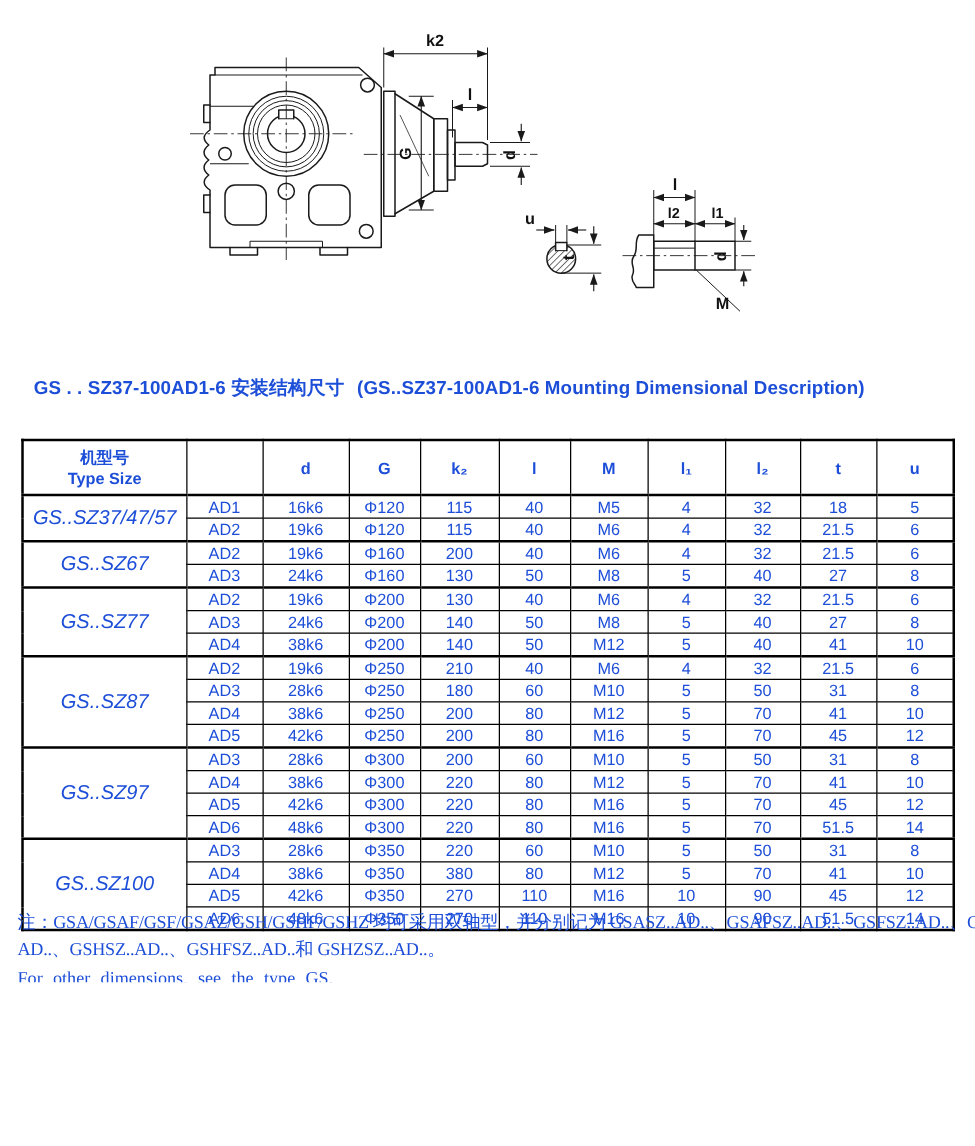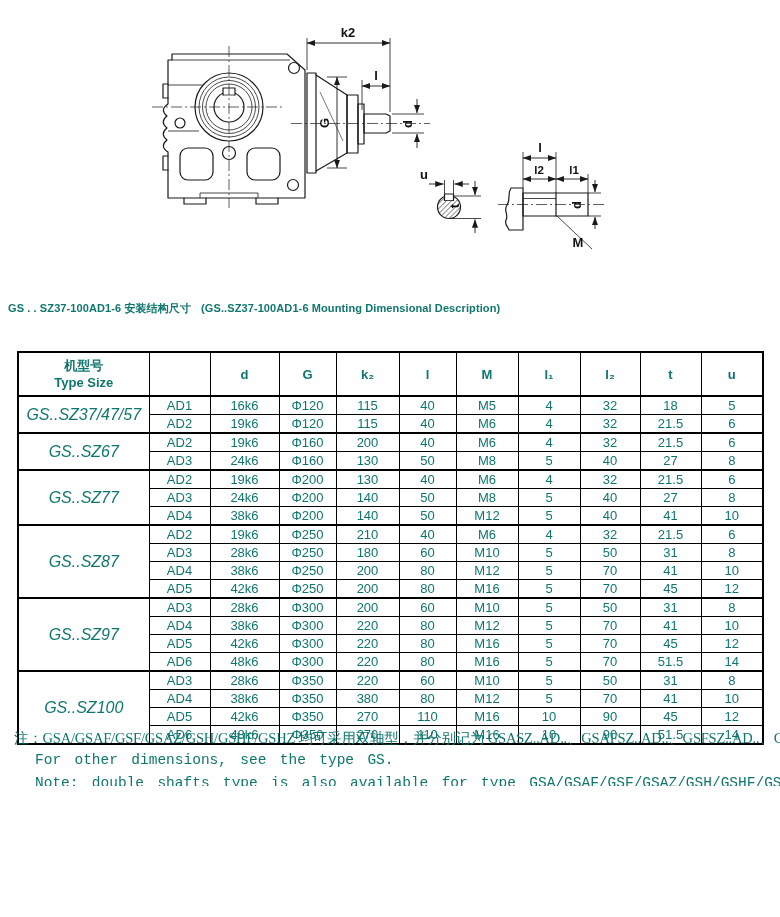--- a/index.html
+++ b/index.html
@@ -1,50 +1,50 @@
 <!DOCTYPE html>
 <html><head>
 <meta charset="utf-8">
 <style>
   html,body { margin:0; padding:0; background:#fff; }
   .page {
     position:relative; width:780px; height:786px; background:#ffffff;
-    font-family:"Liberation Sans", sans-serif; color:#0f766e; overflow:hidden;
+    font-family:"Liberation Sans", sans-serif; color:#1d4ed8; overflow:hidden;
   }
   svg.drawing { position:absolute; top:0; left:0; }
   svg.drawing .ln   { fill:none; stroke:#1a1a1a; stroke-width:1.2; stroke-linejoin:round; stroke-linecap:round; }
   svg.drawing .thin { fill:none; stroke:#1a1a1a; stroke-width:0.8; }
   svg.drawing .fine { fill:none; stroke:#1a1a1a; stroke-width:0.6; }
   svg.drawing .cl   { fill:none; stroke:#1a1a1a; stroke-width:0.7; stroke-dasharray:11 3 2 3; }
   svg.drawing .dim  { fill:none; stroke:#1a1a1a; stroke-width:0.9; }
   svg.drawing text.dlabel  { font:bold 13px "Liberation Sans", sans-serif; fill:#111; }
   svg.drawing text.dlabel2 { font:bold 11.5px "Liberation Sans", sans-serif; fill:#111; }
 
-  .title-row { position:absolute; top:301px; left:8px; font-size:11px; font-weight:bold; white-space:nowrap; letter-spacing:0.1px; }
+  .title-row { position:absolute; top:301px; left:27px; font-size:15px; font-weight:bold; white-space:nowrap; letter-spacing:0.1px; }
   .title-row .en { margin-left:10px; }
 
   table.dims {
     position:absolute; top:351px; left:17px; width:745px;
     border-collapse:collapse; table-layout:fixed;
     border:2px solid #000;
   }
   table.dims th, table.dims td {
     border:1px solid #000; text-align:center; vertical-align:middle; padding:0;
     font-family:"Liberation Sans", sans-serif;
   }
   table.dims thead th { height:42px; font-size:13px; font-weight:bold; border-bottom:2px solid #000; }
   table.dims thead th div { line-height:17px; }
   table.dims tbody td { height:17px; line-height:17px; font-size:13px; font-weight:normal; }
   table.dims tbody tr.group-first td { border-top:2px solid #000; }
   table.dims td.type-cell { font-size:16px;font-style:italic; }
 
   .notes { position:absolute; top:727px; left:14px; width:758px; }
   .note-line { white-space:nowrap; line-height:22.4px; }
   .note-line.zh { font-family:"Liberation Serif","DejaVu Serif", serif; font-size:14.5px; letter-spacing:-0.2px; }
-  .note-line.en { font-family:Liberation Mono, monospace; font-size:14.5px; word-spacing:0.32em;margin-left:21px; }
+  .note-line.en { font-family:Liberation Serif, serif; font-size:14.5px; word-spacing:0.32em; }
 </style>
 </head>
 <body>
 
 <div class="page">
 
   <svg class="drawing" width="780" height="295" viewBox="0 0 780 295">
     <defs>
       <marker id="ah" viewBox="0 0 10 10" refX="9.2" refY="5" markerWidth="10" markerHeight="10" orient="auto-start-reverse">
         <path d="M0,1.6 L9.5,5 L0,8.4 Z" fill="#1a1a1a"></path>
@@ -428,18 +428,19 @@
           <td>10</td>
           <td>90</td>
           <td>51.5</td>
           <td>14</td>
         </tr>
       </tbody>
   </table>
 
   <div class="notes" id="notes">
       <div class="note-line zh">注：GSA/GSAF/GSF/GSAZ/GSH/GSHF/GSHZ 均可采用双轴型，并分别记为 GSASZ..AD..、GSAFSZ..AD..、GSFSZ..AD..、GSAZSZ..</div>
+      <div class="note-line zh">AD..、GSHSZ..AD..、GSHFSZ..AD..和 GSHZSZ..AD..。</div>
       <div class="note-line en">For other dimensions, see the type GS.</div>
       <div class="note-line en">Note:  double shafts type is also available for type GSA/GSAF/GSF/GSAZ/GSH/GSHF/GSHZ,  and these double</div>
       <div class="note-line en">shafts types are respectively named type GSASZ..AD..、GSAFSZ..AD..、GSFSZ..AD..、GSAZSZ..AD..、GSHSZ..AD.. 、</div>
     </div>
 
 </div>
 
 </body></html>

